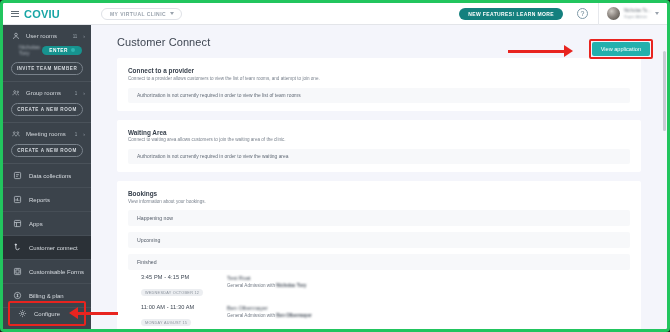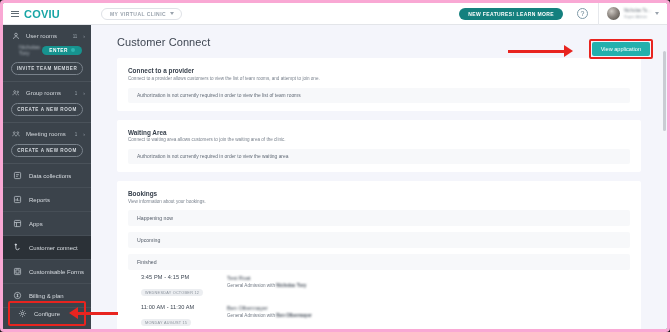--- a/index.html
+++ b/index.html
@@ -6,21 +6,21 @@
   html, body {
     width: 670px; height: 332px;
     font-family: "Liberation Sans", sans-serif;
     background: #1b1b1b;
     overflow: hidden;
   }
   #frame {
     position: relative;
     width: 670px; height: 332px;
     background: #14532d;
-    border: 3px solid #f9a8d4;
+    border: 3px solid #22c55e;
     border-radius: 4px;
     overflow: hidden;
   }
   
   #topbar {
     position: absolute; top: 0; left: 0; right: 0; height: 22px;
     background: #ffffff;
     border-bottom: 1px solid #e3e5e9;
     display: flex; align-items: center;
     z-index: 30;

